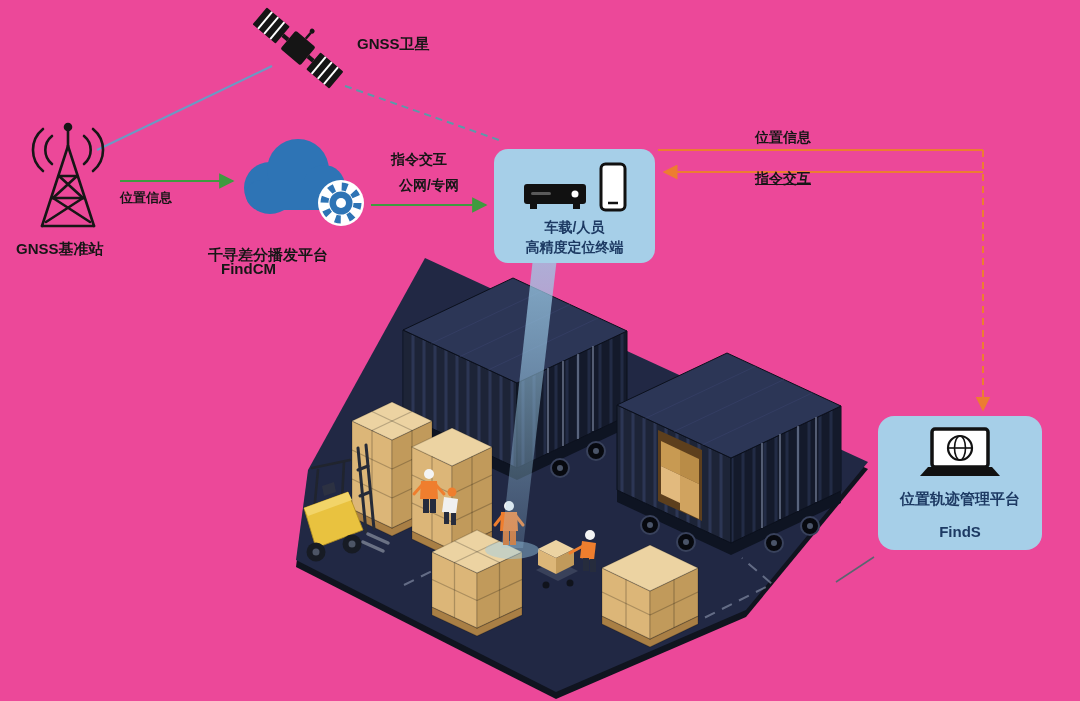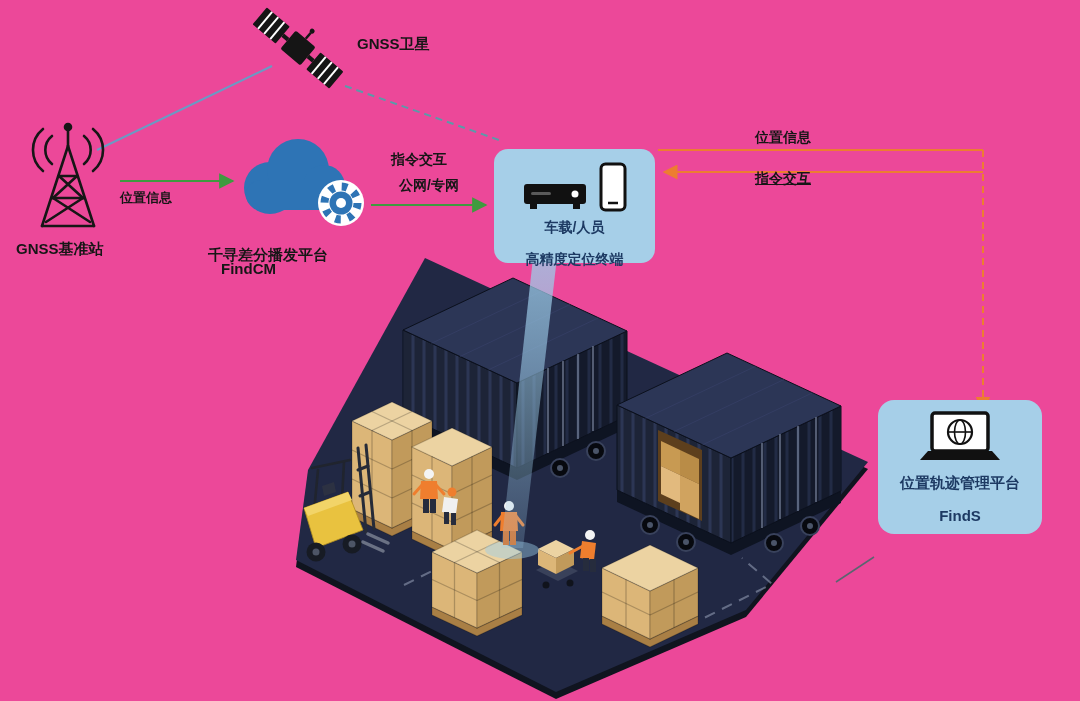--- a/index.html
+++ b/index.html
@@ -7,21 +7,21 @@
          font-family:"Liberation Sans","DejaVu Sans",sans-serif;}
   svg.layer{position:absolute;left:0;top:0;}
   .lbl{position:absolute;font-weight:700;color:#161616;white-space:nowrap;}
   .ctr{text-align:left;}
   .fs13{font-size:13px}.fs14{font-size:14px}.fs15{font-size:15px}
   .panel{position:absolute;background:#a6cfe8;display:flex;flex-direction:column;align-items:center;}
   .panel .ptxt{font-weight:700;color:#1d3a63;text-align:center;line-height:1.4;}
   #terminal-panel{left:494px;top:149px;width:161px;height:114px;border-radius:14px;}
   #terminal-panel .icons{display:flex;align-items:flex-end;gap:10px;margin-top:13px;height:52px;}
   #terminal-panel .ptxt{font-size:14px;margin-top:4px;}
-  #finds-panel{left:878px;top:400px;width:164px;height:134px;border-radius:16px;}
+  #finds-panel{left:878px;top:416px;width:164px;height:134px;border-radius:16px;}
   #finds-panel .icons{margin-top:10px;}
   #finds-panel .ptxt{font-size:15px;margin-top:2px;}
 </style>
 </head>
 <body>
 
 <div class="stage">
 
 <svg class="layer" width="1080" height="701" viewBox="0 0 1080 701">
   <defs>
@@ -342,21 +342,21 @@
       <rect x="9" y="12" width="20" height="3" rx="1.5" fill="#5a5a5a"></rect>
       <rect x="8" y="24" width="7" height="5" fill="#111111"></rect>
           <rect x="51" y="24" width="7" height="5" fill="#111111"></rect>
     </svg>
     <svg width="30" height="52" viewBox="0 0 30 52">
       <rect x="3" y="2" width="24" height="46" rx="4.5" fill="#ffffff" stroke="#111111" stroke-width="3"></rect>
       <line x1="10" y1="41" x2="20" y2="41" stroke="#111111" stroke-width="2.5"></line>
     </svg>
   </div>
   <div class="ptxt">车载/人员</div>
-  <div class="ptxt" style="margin-top:12px;">高精度定位终端</div>
+  <div class="ptxt" style="margin-top:0;">高精度定位终端</div>
 </div>
 
 <div id="finds-panel" class="panel">
   <div class="icons">
     <svg width="84" height="56" viewBox="0 0 84 56">
       <rect x="14" y="3" width="56" height="38" rx="3" fill="#ffffff" stroke="#111111" stroke-width="3.5"></rect>
       <circle cx="42" cy="22" r="12" fill="none" stroke="#111111" stroke-width="2.2"></circle>
       <ellipse cx="42" cy="22" rx="5.5" ry="12" fill="none" stroke="#111111" stroke-width="1.6"></ellipse>
       <line x1="30" y1="22" x2="54" y2="22" stroke="#111111" stroke-width="1.6"></line>
       <path d="M10 41 L74 41 L82 50 L2 50 Z" fill="#111111"></path>

